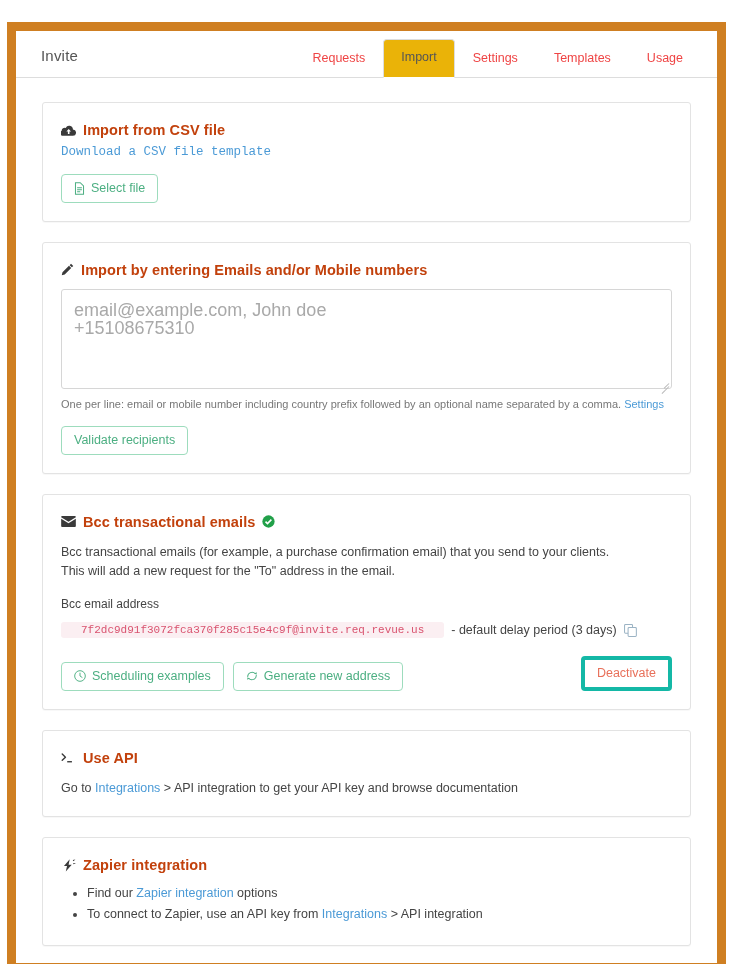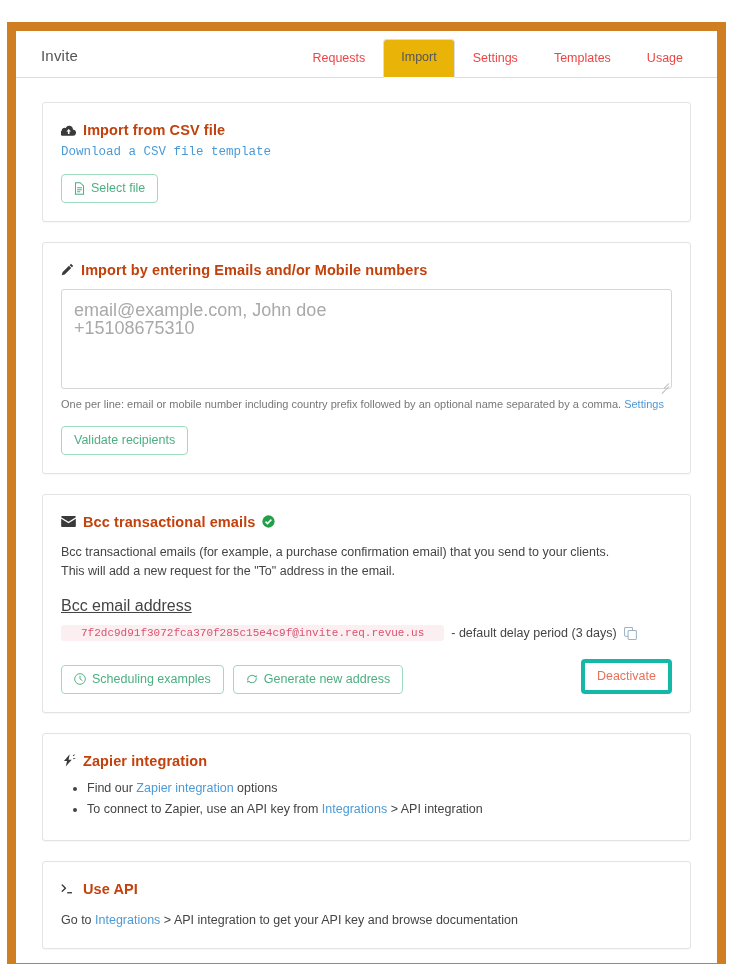--- a/index.html
+++ b/index.html
@@ -164,24 +164,23 @@
   .hint .link { font-size: 11px; }
 
   
   .para {
     font-size: 12.5px;
     color: #444444;
     line-height: 19px;
     margin-top: 14px;
   }
   .sub-label {
-    font-size: 16px;
+    font-size: 12px;
     color: #444444;
     margin-top: 16px;
-    text-decoration: underline;
     display: inline-block;
   }
   .addr-row {
     display: flex;
     align-items: center;
     gap: 7px;
     margin-top: 10px;
     flex-wrap: wrap;
   }
   code.addr {
@@ -345,47 +344,47 @@
         <div class="spacer"></div>
         <div class="btn btn-red">
           <span>Deactivate</span>
         </div>
       </div>
     </div>
 
     <div class="card">
       <div class="card-title">
         <span class="icon">
+          <svg width="15" height="12" viewBox="0 0 16 13">
+            <path fill="none" stroke="#3a3a3a" stroke-width="1.5" stroke-linecap="round" stroke-linejoin="round" d="M1.2 2.2l3.5 3.4-3.5 3.4"></path>
+            <path fill="#3a3a3a" d="M6.6 9.8h5.1v1.5H6.6z"></path>
+          </svg>
+        </span>
+        <span class="ttl">Use API</span>
+      </div>
+      <div class="para">
+        <span>Go to </span><a class="link" href="#">Integrations</a><span> &gt; API integration to get your API key and browse documentation</span>
+      </div>
+    </div>
+
+    <div class="card">
+      <div class="card-title">
+        <span class="icon">
           <svg width="15" height="13" viewBox="0 0 16 14">
             <path fill="#3a3a3a" d="M9.3.4L3.1 7.5h3.3L5.1 13.4l6.4-7.3H8.1z"></path>
             <path fill="#3a3a3a" d="M12.6 1.1l2.9-.6-2.3 1.9zM13.1 4.2l3 .4-2.8 1z"></path>
           </svg>
         </span>
         <span class="ttl">Zapier integration</span>
       </div>
       <ul class="bullets">
         <li>
           <span>Find our </span><a class="link" href="#">Zapier integration</a><span> options</span>
         </li>
         <li>
           <span>To connect to Zapier, use an API key from </span><a class="link" href="#">Integrations</a><span> &gt; API integration</span>
         </li>
       </ul>
     </div>
 
-    <div class="card">
-      <div class="card-title">
-        <span class="icon">
-          <svg width="15" height="12" viewBox="0 0 16 13">
-            <path fill="none" stroke="#3a3a3a" stroke-width="1.5" stroke-linecap="round" stroke-linejoin="round" d="M1.2 2.2l3.5 3.4-3.5 3.4"></path>
-            <path fill="#3a3a3a" d="M6.6 9.8h5.1v1.5H6.6z"></path>
-          </svg>
-        </span>
-        <span class="ttl">Use API</span>
-      </div>
-      <div class="para">
-        <span>Go to </span><a class="link" href="#">Integrations</a><span> &gt; API integration to get your API key and browse documentation</span>
-      </div>
-    </div>
-
   </div>
  </div>
 </div>
 
 </body></html>

